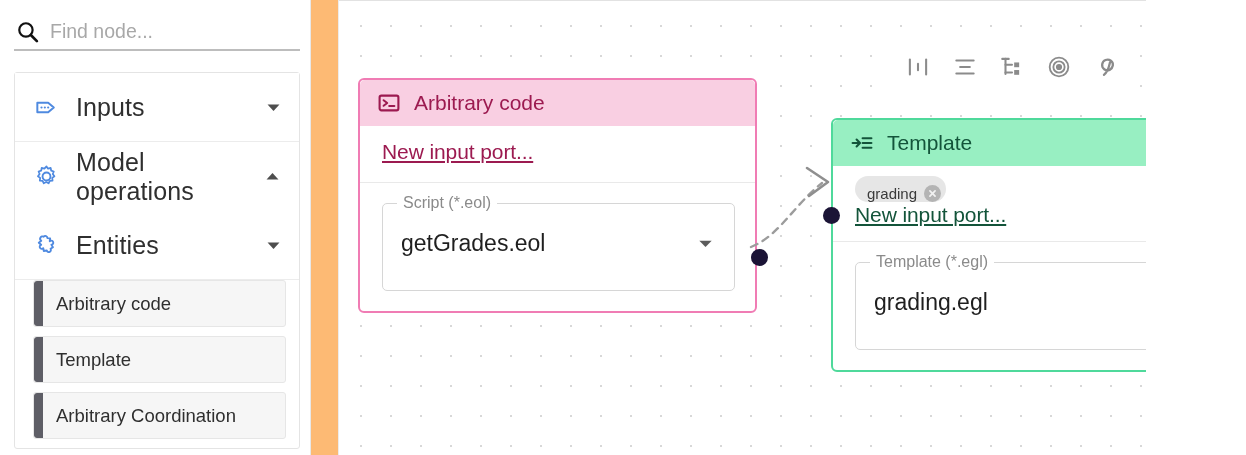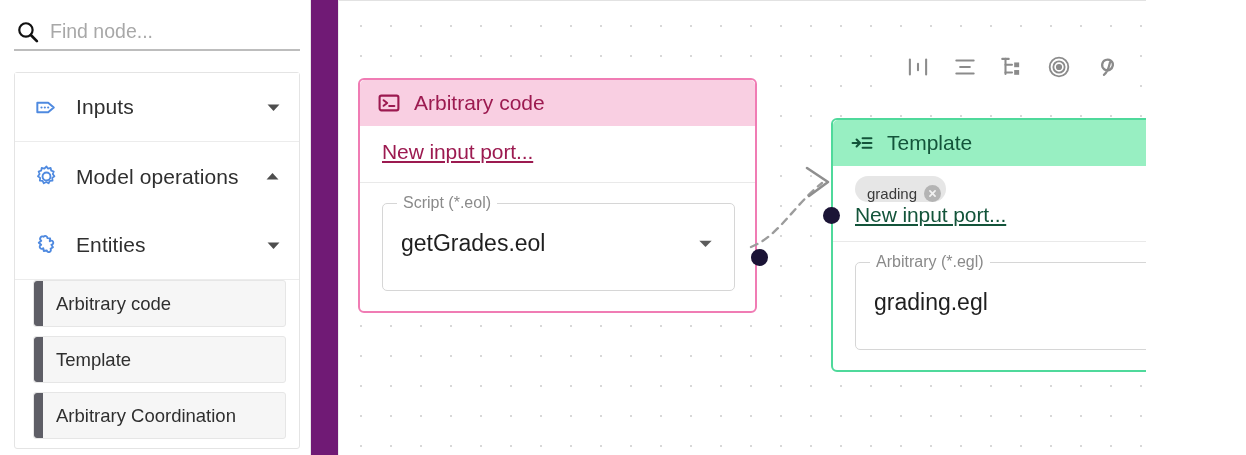--- a/index.html
+++ b/index.html
@@ -7,21 +7,21 @@
     margin: 0; padding: 0;
     width: 1246px; height: 455px;
     overflow: hidden;
     background: #ffffff;
     font-family: "Liberation Sans", "DejaVu Sans", sans-serif;
   }
   #app {
     position: relative;
     width: 1146px; height: 455px;
     display: flex;
-    background: #701a75;
+    background: #fdba74;
     border-radius: 27px;
   }
 
   
   .sidebar {
     position: relative;
     width: 311px;
     height: 455px;
     background: #ffffff;
     flex: 0 0 311px;
@@ -69,21 +69,21 @@
   }
   .acc-header:last-of-type { border-bottom: none; }
   .acc-ico {
     width: 26px; height: 26px; flex: 0 0 26px;
     margin-right: 17px;
     display: flex; align-items: center; justify-content: center;
     color: #5b8dd9;
   }
   .acc-label {
     flex: 1 1 auto;
-    font-size: 21px;
+    font-size: 25px;
     color: #2f2f2f;
     letter-spacing: 0.1px;
   }
   .acc-caret {
     width: 20px; height: 20px; flex: 0 0 20px;
     display: flex; align-items: center; justify-content: center;
     color: #4e4e4e;
   }
   .caret-up { transform: rotate(180deg); }
 
@@ -451,21 +451,21 @@
         </div>
         <div>
           <span class="port-link" style="color:#13543a;">New input port...</span>
         </div>
       </div>
 
       <div class="node-sep"></div>
 
       <div class="node-body-bottom">
         <div class="mat-field">
-          <span class="mat-legend">Arbitrary (*.egl)</span>
+          <span class="mat-legend">Template (*.egl)</span>
           <span class="mat-value">grading.egl</span>
           <span class="mat-arrow">
             <svg width="19" height="19" viewBox="0 0 20 20">
                 <path d="M3.5 7 L10 13.6 L16.5 7 Z" fill="#5c5c5c"></path>
               </svg>
           </span>
         </div>
       </div>
 
       <div class="port" style="left:-10px; top:87px;"></div>

